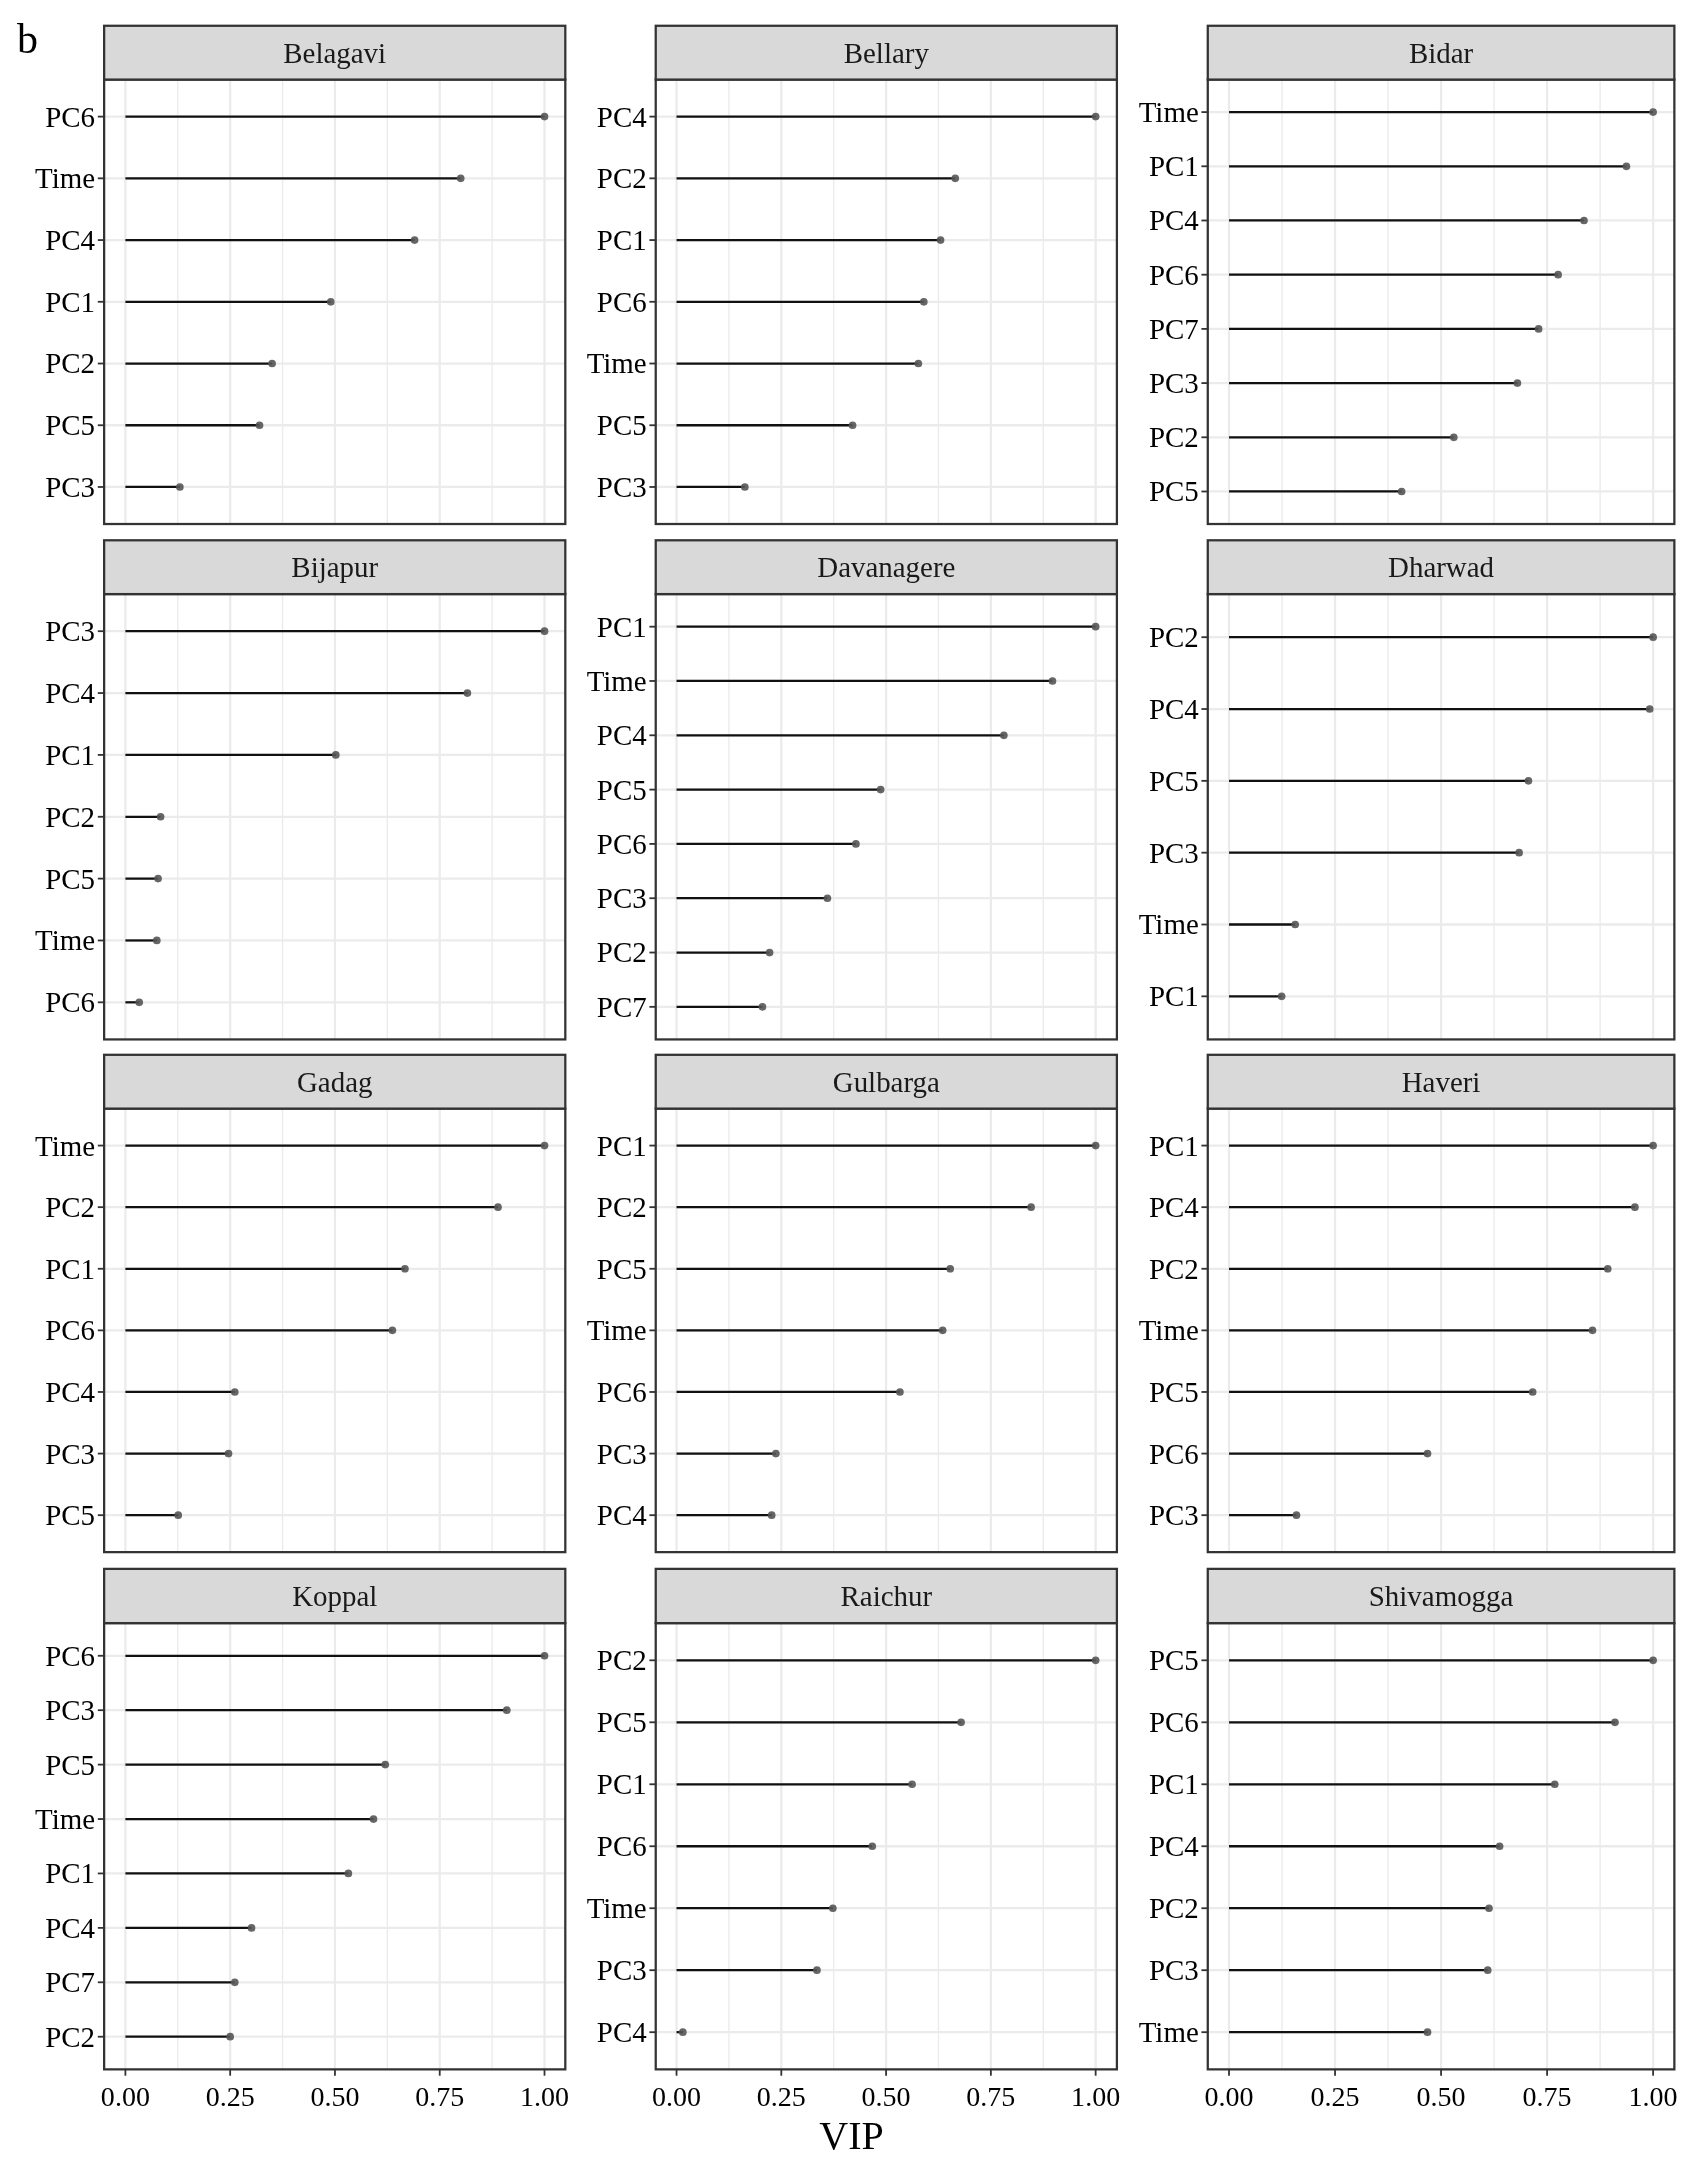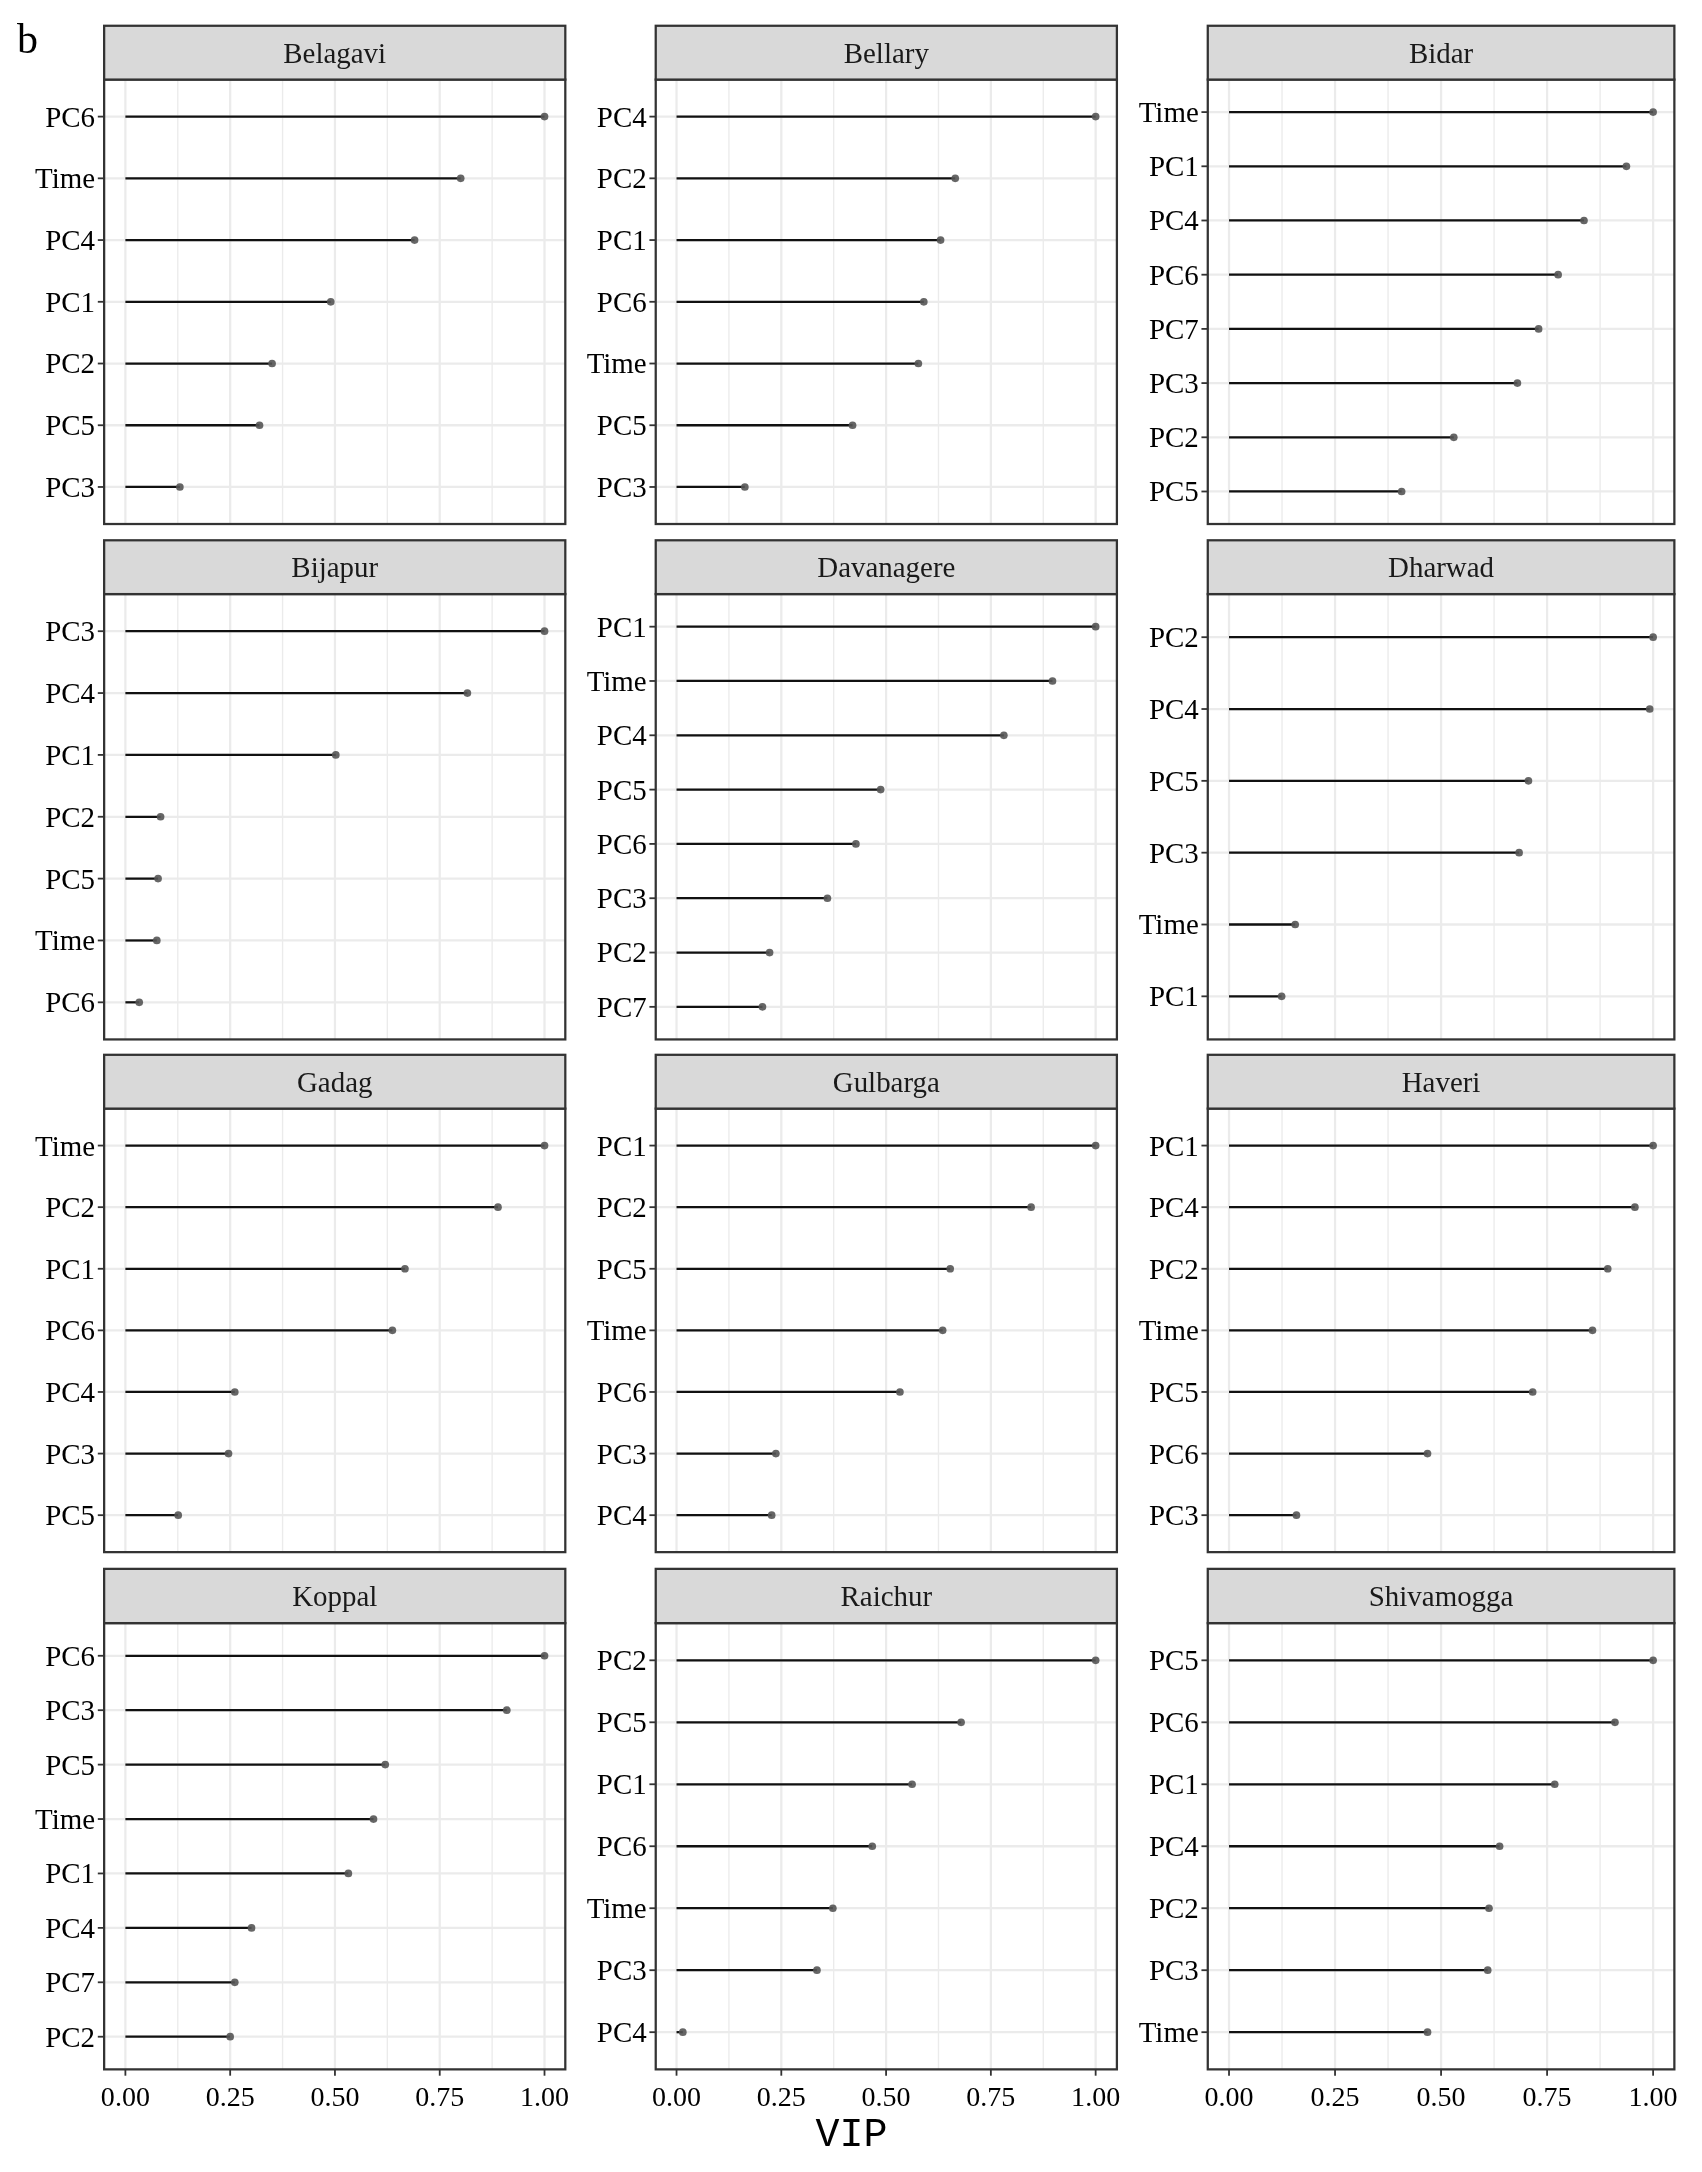--- a/index.html
+++ b/index.html
@@ -2,21 +2,21 @@
 <html style="font-size:7.2px"><head>
 <meta charset="utf-8">
 <style>
   html, body { margin: 0; padding: 0; background: #ffffff; }
   body { width: 1703px; height: 2172px; position: relative; overflow: hidden;
          font-family: "Liberation Serif", "DejaVu Serif", serif; }
   #figure { position: absolute; left: 0; top: 0; width: 1703px; height: 2172px; }
   .panel-label { position: absolute; left: 17px; top: 18px; font-size: 42px; color: #000;
                  font-family: "Liberation Serif", serif; line-height: 1; }
   .x-title { position: absolute; left: 0; width: 1703px; top: 2116px; text-align: center;
-             font-size: 40px; color: #000; font-family: Liberation Mono, monospace; line-height: 1; }
+             font-size: 40px; color: #000; font-family: Liberation Serif, serif; line-height: 1; }
   svg text { font-family: "Liberation Serif", "DejaVu Serif", serif; }
 </style>
 </head>
 <body>
 
 <div id="figure">
   <div class="panel-label">b</div>
   <svg id="chart-svg" width="1703" height="2172" viewBox="0 0 3766 4804" xmlns="http://www.w3.org/2000/svg">
       <g>
         <rect x="230" y="176" width="1020" height="983" fill="#ffffff"></rect>

